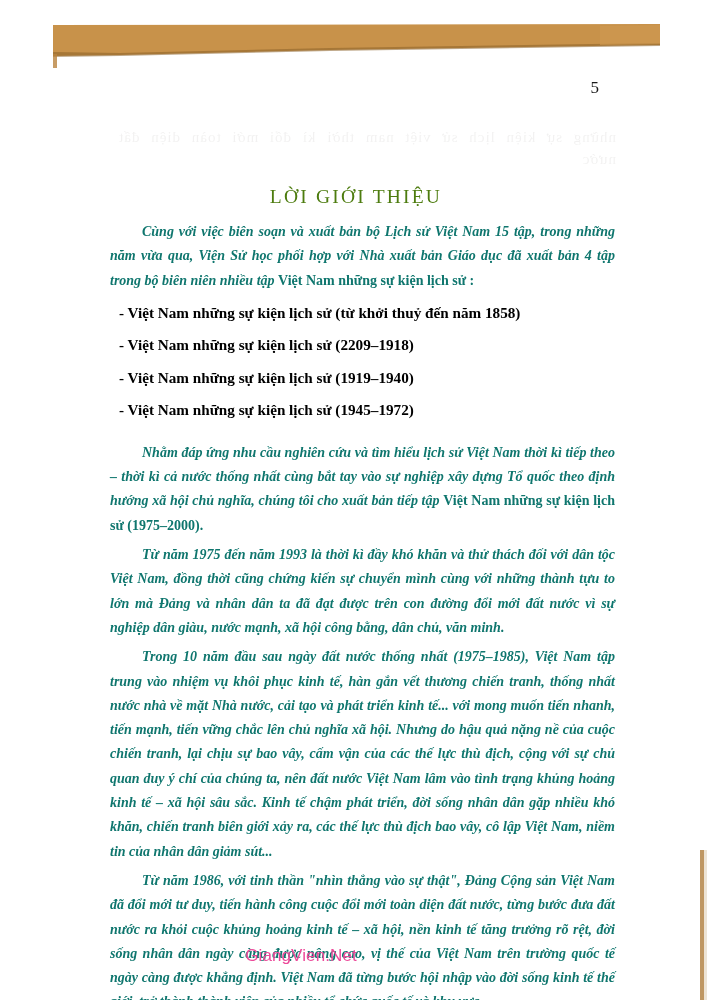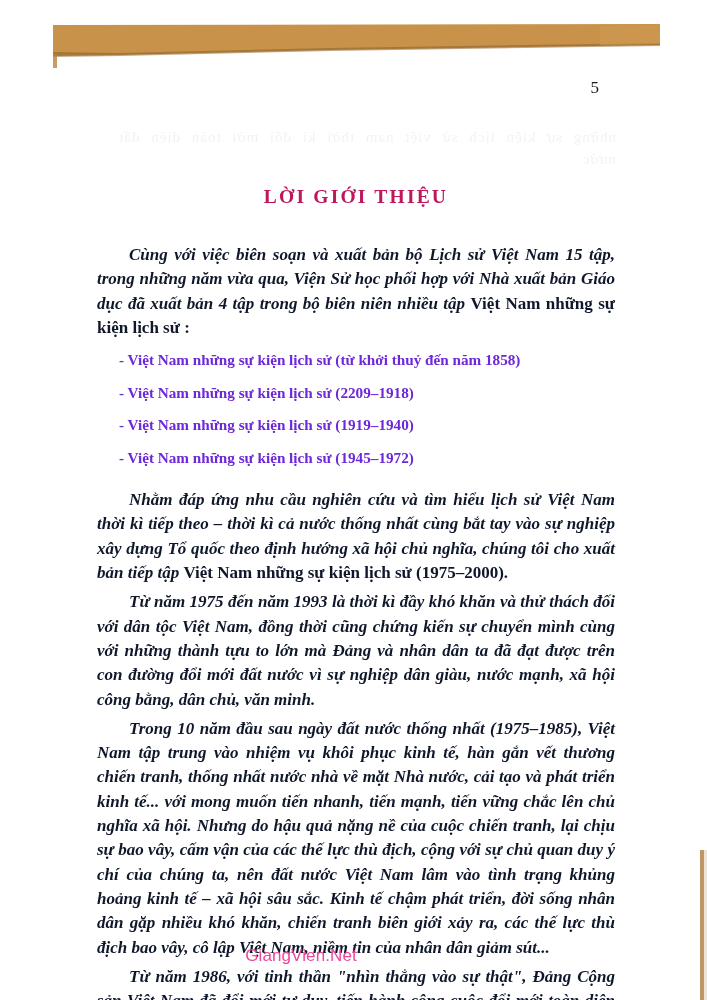--- a/index.html
+++ b/index.html
@@ -69,58 +69,58 @@
 
   
   .content {
     position: absolute;
     left: 97px;
     top: 186px;
     width: 518px;
   }
 
   h1.doc-title {
-    margin: 0 0 35px 0;
+    margin: 0 0 12px 0;
     font-size: 19.5px;
-    font-weight: bold;
+    font-weight: normal;
     text-align: center;
     letter-spacing: 2.2px;
-    color: #be185d;
+    color: #4d7c0f;
   }
 
   p.para {
-    margin: 0 0 5px 0;
-    font-size: 17px;
+    margin: 0 0 5px 13px;
+    font-size: 14px;
     line-height: 24.3px;
     text-align: justify;
     text-indent: 32px;
     font-style: italic;
     font-weight: bold;
-    color: #0f172a;
+    color: #0f766e;
     -webkit-font-smoothing: none;
   }
 
   
   .roman {
     font-style: normal;
     font-weight: bold;
   }
 
   ul.title-list {
     list-style: none;
     margin: 8px 0 10px 0;
     padding: 0;
   }
   ul.title-list li {
     font-size: 15.2px;
     line-height: 24px;
     font-style: normal;
     font-weight: bold;
     padding: 0 0 8.5px 22px;
-    color: #6d28d9;
+    color: #000000;
   }
 
   
   .watermark {
     position: absolute;
     left: 0;
     top: 946px;
     width: 602px;
     text-align: center;
     font-family: "Liberation Sans", sans-serif;

